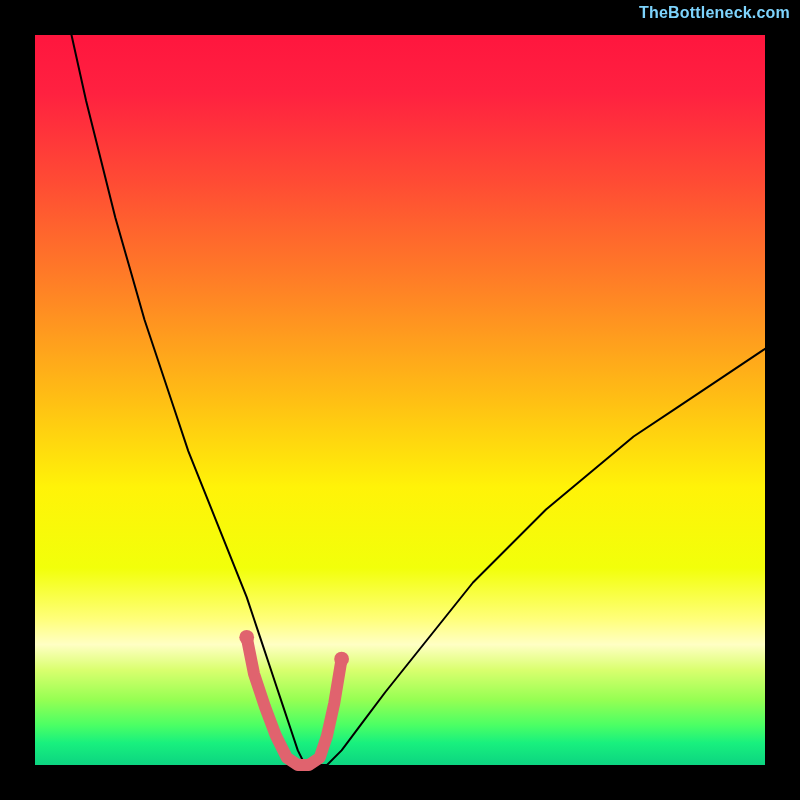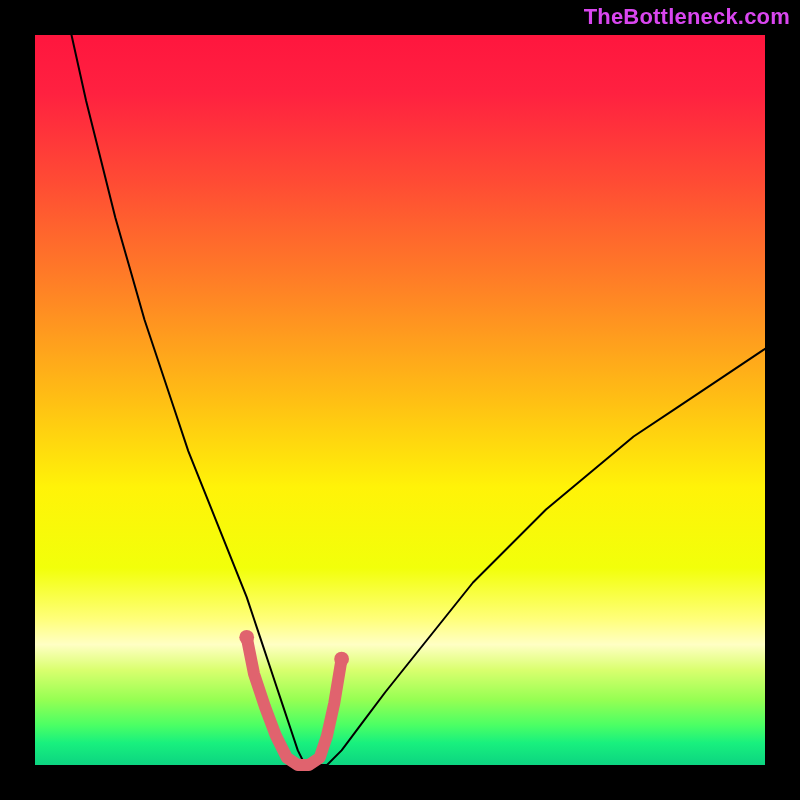--- a/index.html
+++ b/index.html
@@ -16,23 +16,23 @@
     left: 0;
     top: 0;
     width: 800px;
     height: 800px;
     background: #000;
   }
   .watermark {
     position: absolute;
     top: 4px;
     right: 10px;
-    font-size: 22px;
+    font-size: 16px;
     font-weight: 600;
-    color: #d946ef;
+    color: #7dd3fc;
     letter-spacing: 0.2px;
     z-index: 5;
   }
   svg {
     position: absolute;
     left: 0;
     top: 0;
     display: block;
   }
 </style>

